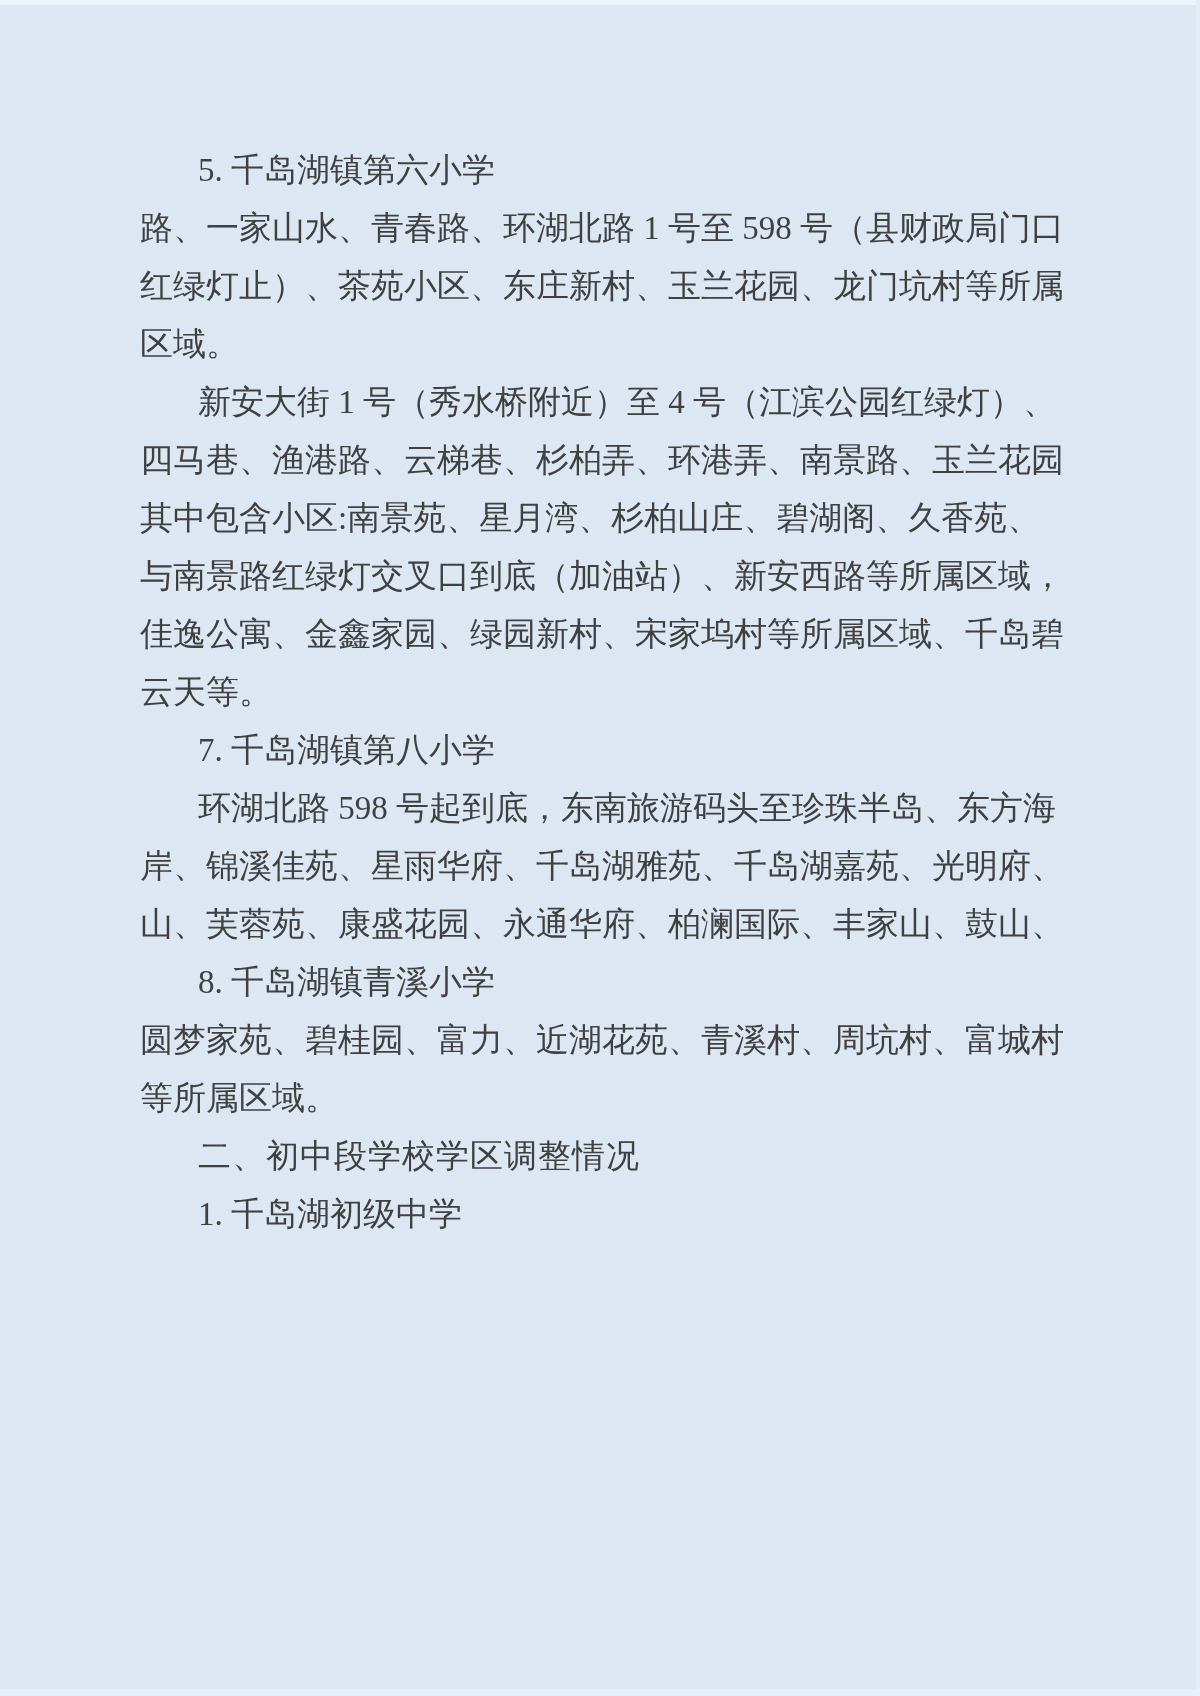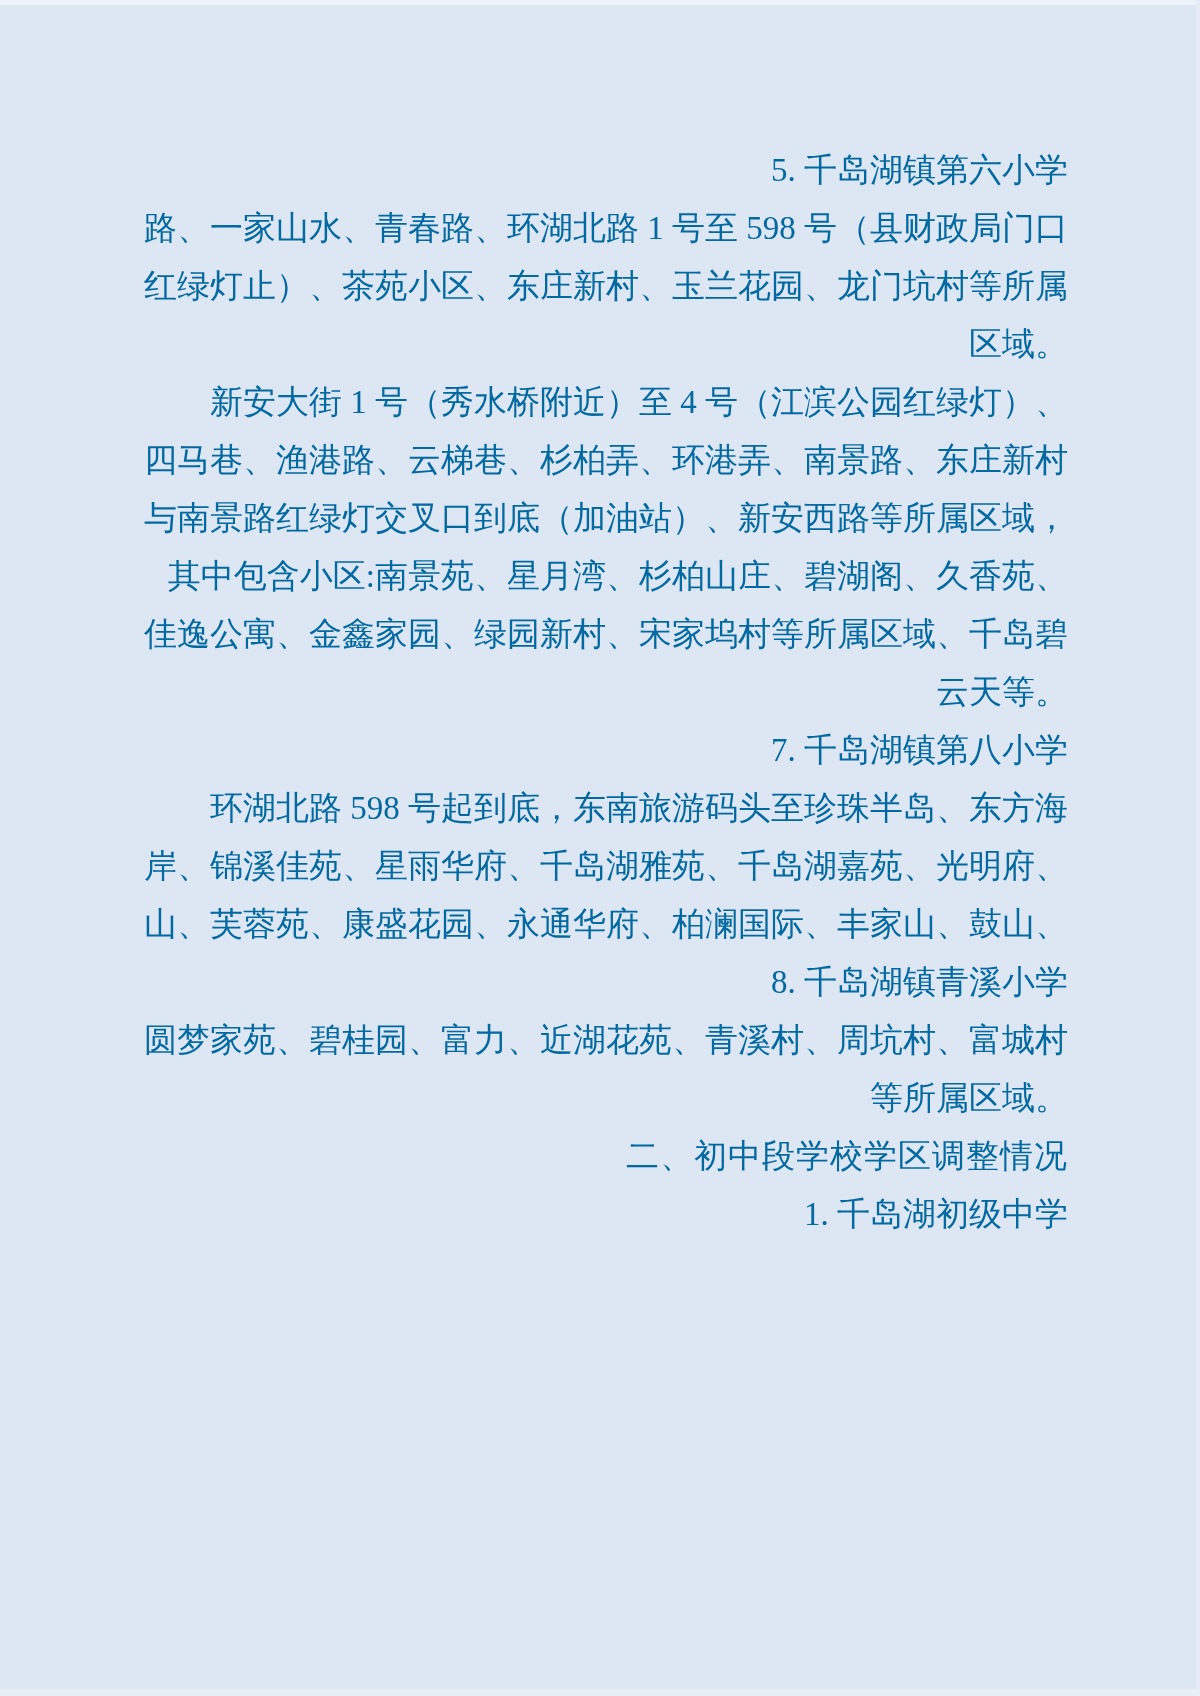--- a/index.html
+++ b/index.html
@@ -35,24 +35,24 @@
   .content {
     position: absolute;
     left: 140px;
     top: 141px;
     width: 928px;
   }
   .line {
     font-size: 33px;
     line-height: 58px;
     height: 58px;
-    color: #0369a1;
+    color: #404040;
     letter-spacing: 0px;
     white-space: nowrap;
-    text-align: right;
+    text-align: left;
   }
   .line.indent {
     text-indent: 58px;
   }
   .line.bold {
     font-weight: normal;
     letter-spacing: 1px;
   }
 </style>
 </head>
@@ -62,23 +62,23 @@
 <div class="edge-right"></div>
 <div class="edge-bottom"></div>
 
 <div class="content" style="color: rgb(30, 36, 46);">
 
 <div class="line indent">5. 千岛湖镇第六小学</div>
     <div class="line">路、一家山水、青春路、环湖北路 1 号至 598 号（县财政局门口</div>
     <div class="line">红绿灯止）、茶苑小区、东庄新村、玉兰花园、龙门坑村等所属</div>
     <div class="line">区域。</div>
     <div class="line indent">新安大街 1 号（秀水桥附近）至 4 号（江滨公园红绿灯）、</div>
-    <div class="line">四马巷、渔港路、云梯巷、杉柏弄、环港弄、南景路、东庄新村</div>
+    <div class="line">四马巷、渔港路、云梯巷、杉柏弄、环港弄、南景路、玉兰花园</div>
+    <div class="line">其中包含小区:南景苑、星月湾、杉柏山庄、碧湖阁、久香苑、</div>
     <div class="line">与南景路红绿灯交叉口到底（加油站）、新安西路等所属区域，</div>
-    <div class="line">其中包含小区:南景苑、星月湾、杉柏山庄、碧湖阁、久香苑、</div>
     <div class="line">佳逸公寓、金鑫家园、绿园新村、宋家坞村等所属区域、千岛碧</div>
     <div class="line">云天等。</div>
     <div class="line indent">7. 千岛湖镇第八小学</div>
     <div class="line indent">环湖北路 598 号起到底，东南旅游码头至珍珠半岛、东方海</div>
     <div class="line">岸、锦溪佳苑、星雨华府、千岛湖雅苑、千岛湖嘉苑、光明府、</div>
     <div class="line">山、芙蓉苑、康盛花园、永通华府、柏澜国际、丰家山、鼓山、</div>
     <div class="line indent">8. 千岛湖镇青溪小学</div>
     <div class="line">圆梦家苑、碧桂园、富力、近湖花苑、青溪村、周坑村、富城村</div>
     <div class="line">等所属区域。</div>
     <div class="line indent bold">二、初中段学校学区调整情况</div>

